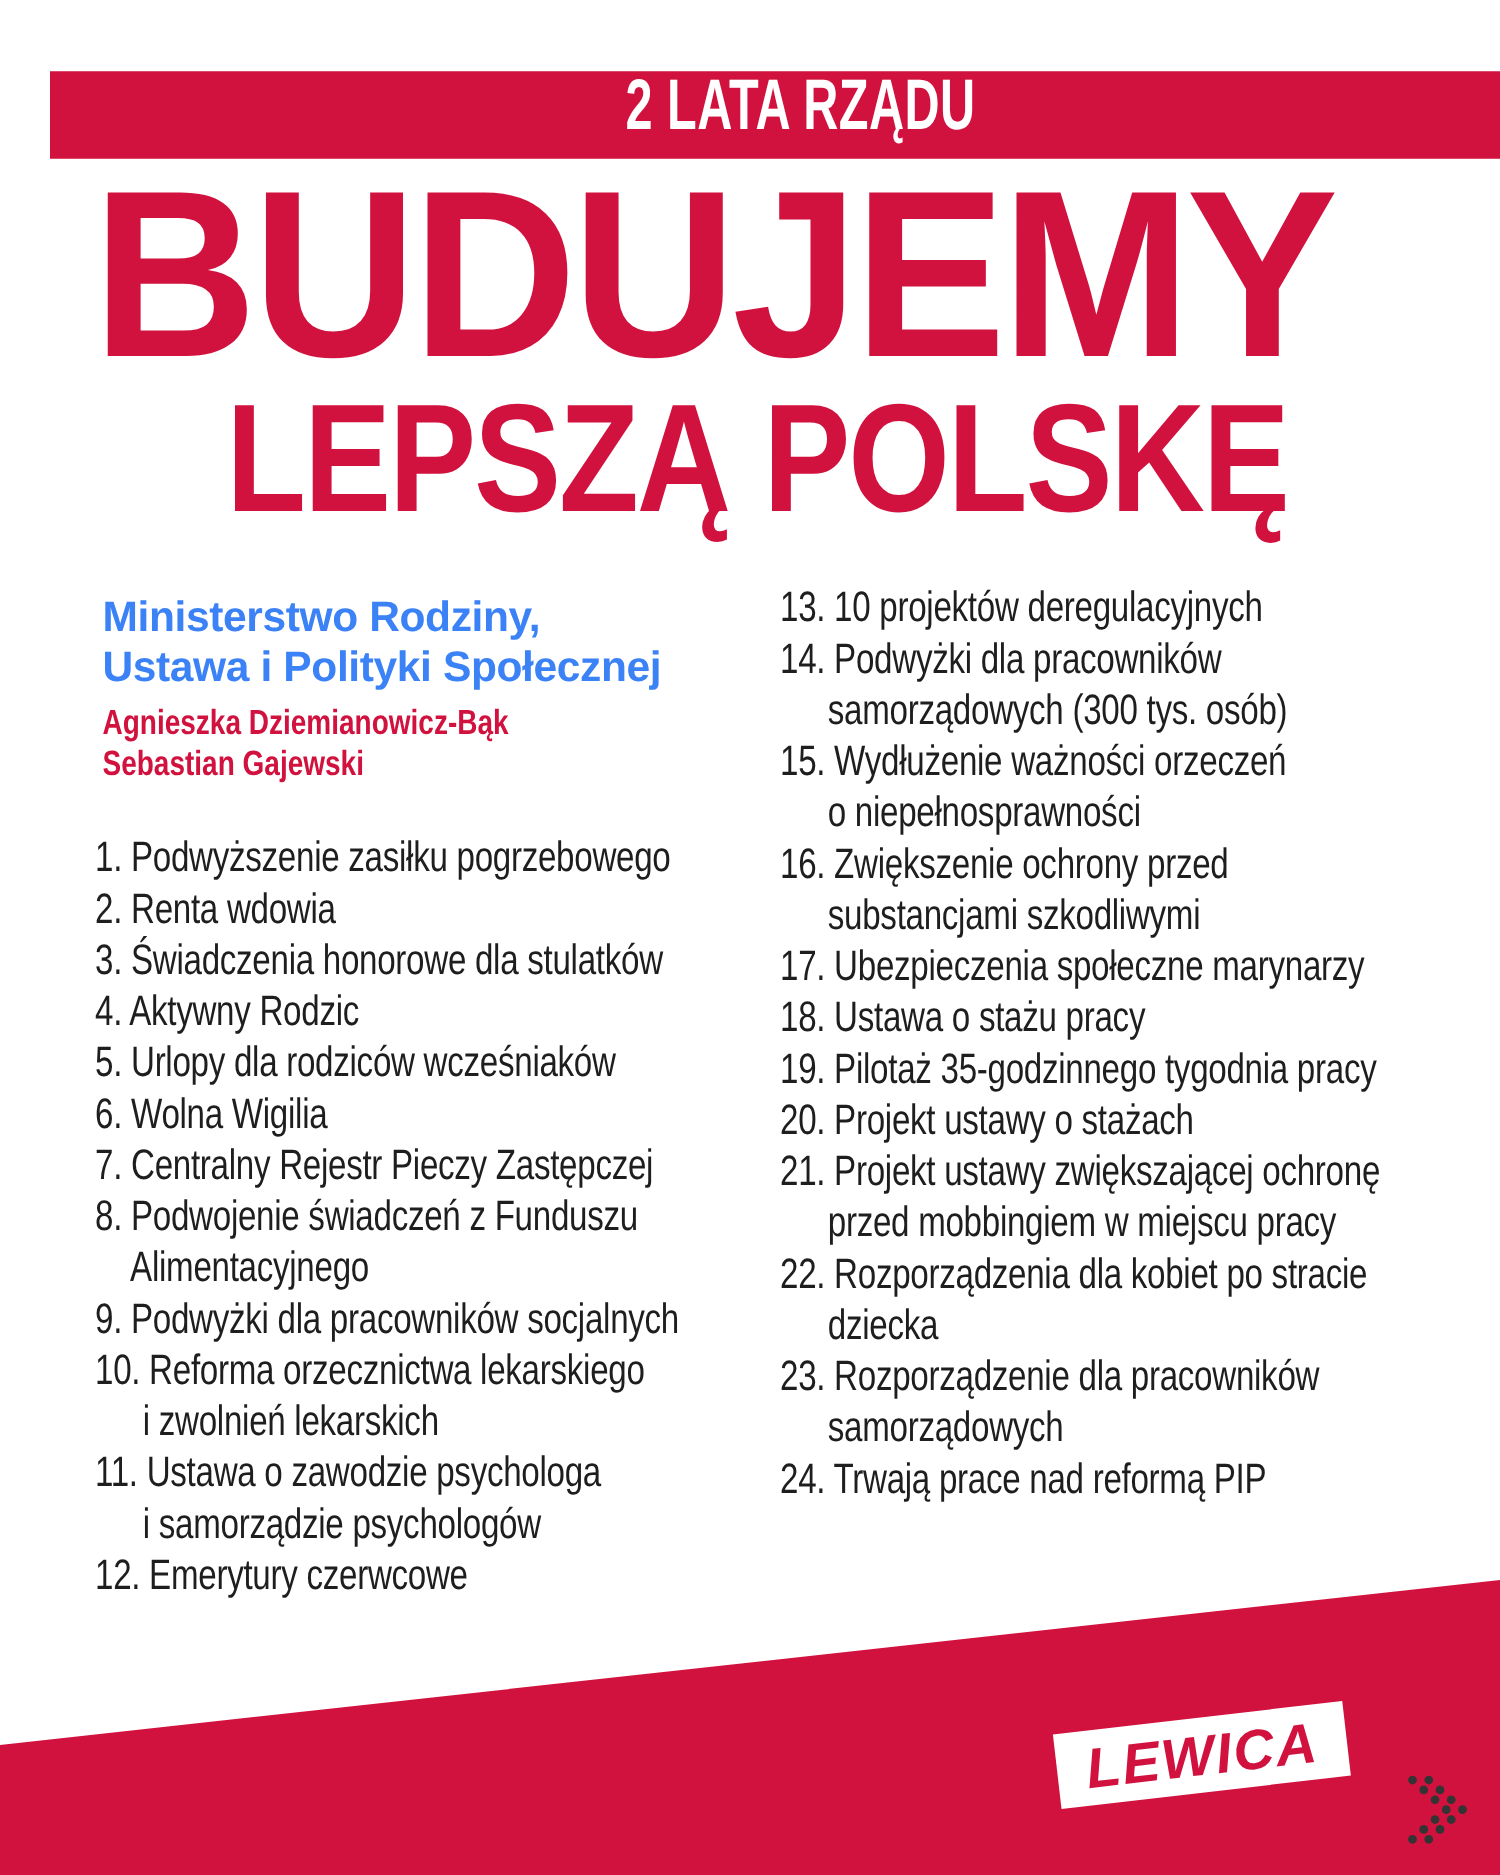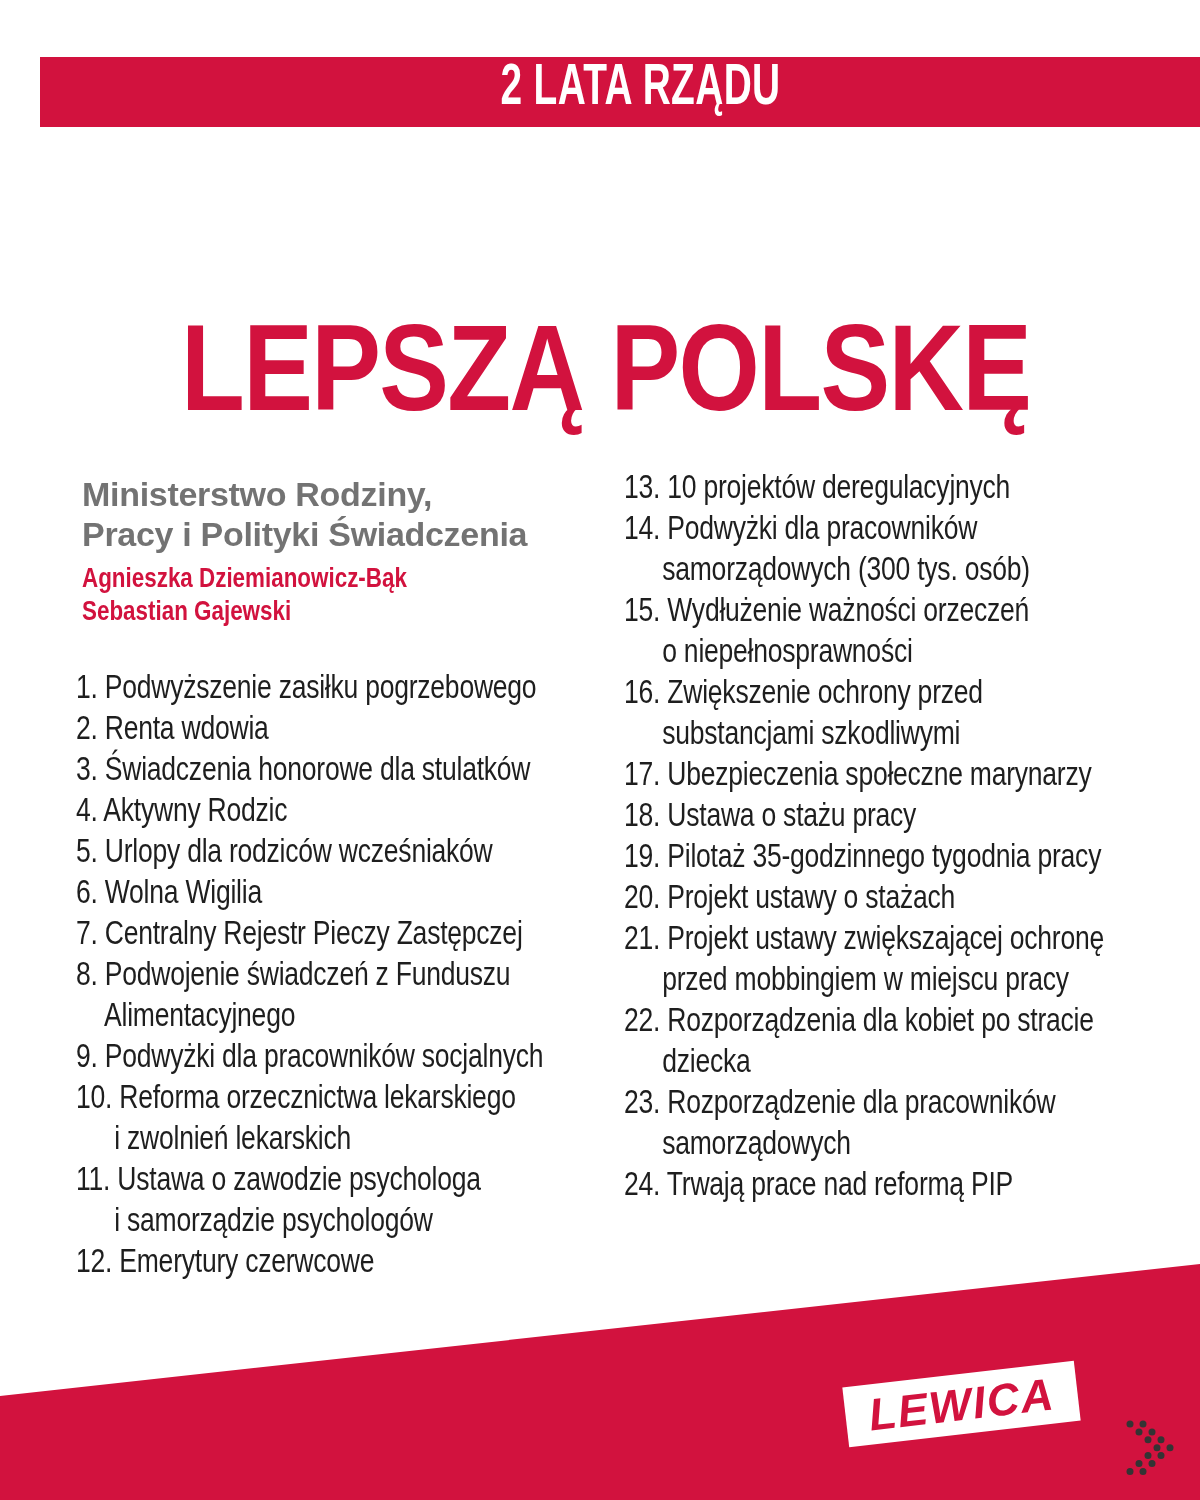--- a/index.html
+++ b/index.html
@@ -32,21 +32,21 @@
   
   .title-line{position:absolute;color:var(--red);font-weight:800;white-space:nowrap;margin:0;}
   .title-line1{left:74px;top:125px;font-size:190px;line-height:190px;}
   .title-line1 .stretch{display:inline-block;transform:scale(0.96,1.0);transform-origin:0 0;letter-spacing:-4px;}
   .title-line2{left:150px;top:306px;font-size:123px;line-height:123px;margin-left:31px;}
   .title-line2 .stretch{display:inline-block;transform:scale(0.85,1.0);transform-origin:0 0;letter-spacing:-2px;}
 
   
   .ministry{
     position:absolute;left:82px;top:474px;
-    font-size:34px;line-height:40px;font-weight:800;color:#737373;
+    font-size:34px;line-height:40px;font-weight:800;color:#3b82f6;
     white-space:nowrap;letter-spacing:-0.3px;
   }
   .ministers{
     position:absolute;left:82px;top:561px;
     font-size:28px;line-height:33px;font-weight:700;color:var(--red);
     white-space:nowrap;transform:scaleX(0.8);transform-origin:0 0;
   }
 
   
   .list{
@@ -82,25 +82,26 @@
 </style>
 </head>
 <body>
 
 <div class="page">
 
   <header class="top-band">
     <span class="band-text">2 LATA RZĄDU</span>
   </header>
 
+  <h1 class="title-line title-line1"><span class="stretch">BUDUJEMY</span></h1>
   <h1 class="title-line title-line2"><span class="stretch">LEPSZĄ POLSKĘ</span></h1>
 
   <div class="ministry">
     <div>Ministerstwo Rodziny,</div>
-    <div>Pracy i Polityki Świadczenia</div>
+    <div>Ustawa i Polityki Społecznej</div>
   </div>
 
   <div class="ministers">
     <div>Agnieszka Dziemianowicz-Bąk</div>
     <div>Sebastian Gajewski</div>
   </div>
 
   <div class="list list-left" id="list-left">
       <div class="item" style="padding-left: 36px; text-indent: -36px;">1. Podwyższenie zasiłku pogrzebowego</div>
       <div class="item" style="padding-left: 36px; text-indent: -36px;">2. Renta wdowia</div>

